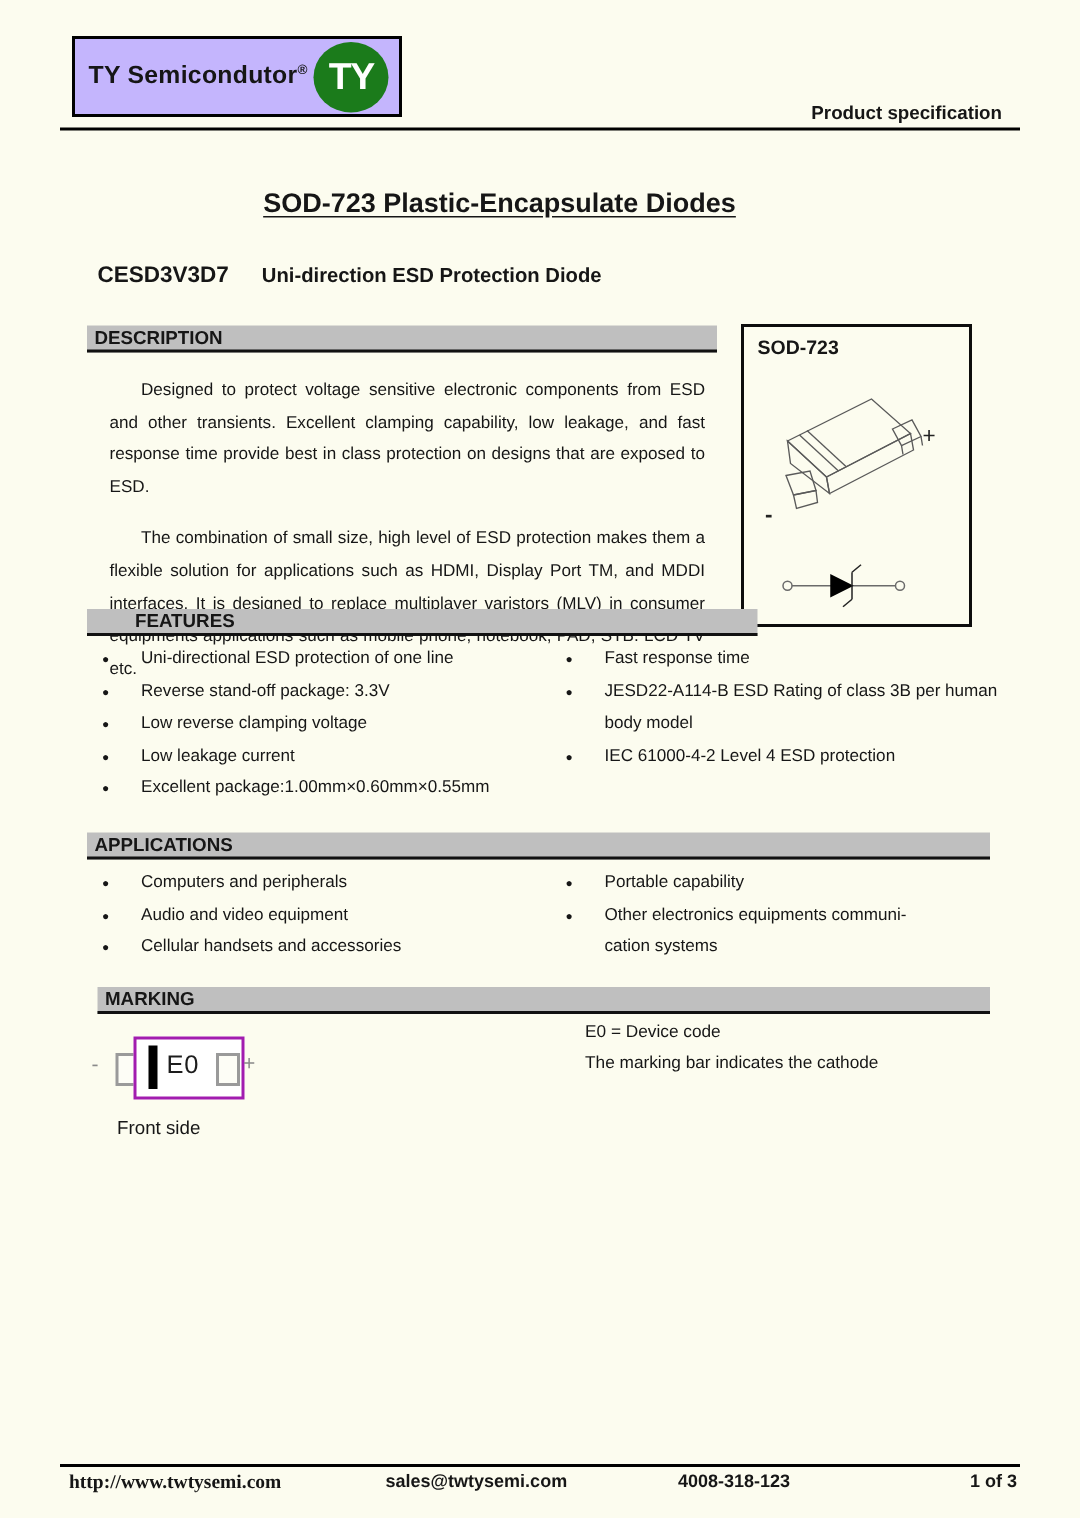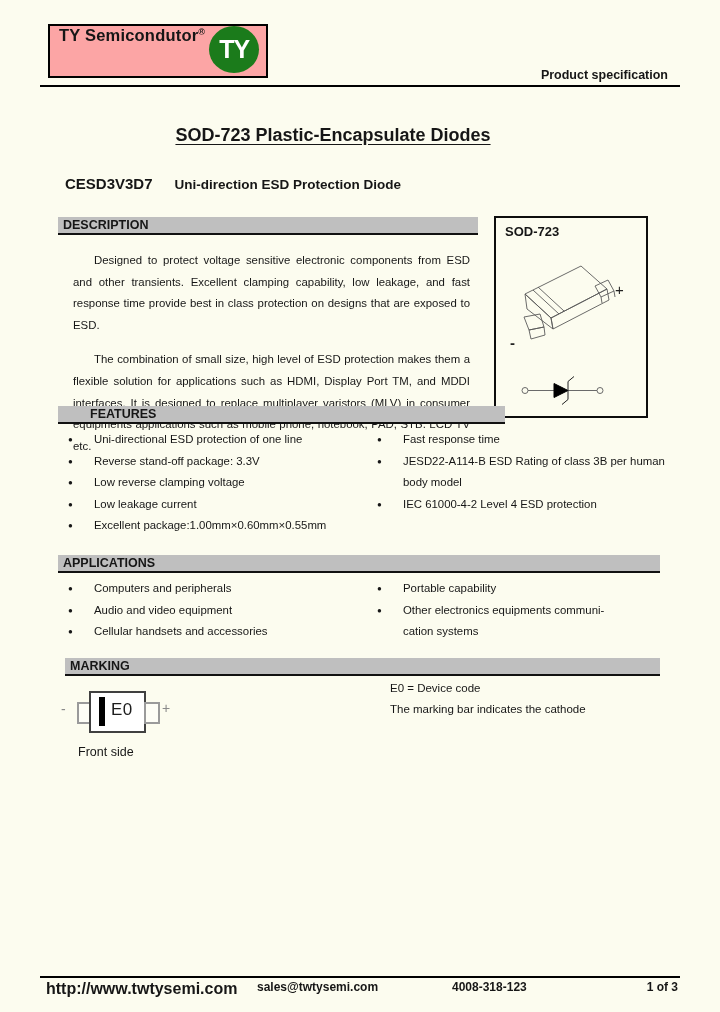--- a/index.html
+++ b/index.html
@@ -4,22 +4,22 @@
 <style>
   html,body { margin:0; padding:0; }
   body { background:#e8e8e8; font-family:"Liberation Sans", sans-serif; }
   .page {
     position:relative; width:720px; height:1012px; margin:0 auto;
     background:#fcfcef; color:#161616; overflow:hidden;
   }
   .abs { position:absolute; }
 
   
-  .logo-box { left:48px; top:24px; width:216px; height:50px; background:#fca5a5;
-    border:2px solid #000; display:flex; align-items:flex-start; }
+  .logo-box { left:48px; top:24px; width:216px; height:50px; background:#c4b5fd;
+    border:2px solid #000; display:flex; align-items:center; }
   .logo-text { margin-left:9px; font-size:16.5px; font-weight:bold; letter-spacing:0.2px; white-space:nowrap; }
   .logo-reg { font-size:9px; vertical-align:super; font-weight:bold; }
   .logo-circle { width:50px; height:47px; border-radius:50%; background:#1b7b1b; color:#fff;
     font-weight:bold; font-size:25px; display:flex; align-items:center; justify-content:center;
     margin-left:4px; letter-spacing:-1px; }
   .spec-label { right:52px; top:68px; font-size:12.5px; font-weight:bold; }
   .header-rule { left:40px; top:85px; width:640px; height:2px; background:#000; }
 
   
   .doc-title { left:0; top:125px; width:666px; text-align:center; font-size:18px; font-weight:bold; }
@@ -52,32 +52,32 @@
   .bul-app-left  { left:68px; top:578px; width:300px; }
   .bul-app-right { left:377px; top:578px; width:300px; }
   .bullet-item { display:flex; }
   .bullet { flex:0 0 26px; width:26px; font-size:8px; line-height:21.5px; }
   .item-lines { display:block; }
   .item-lines .line { display:block; line-height:21.5px; }
 
   
   .mark-minus { left:61px; top:701px; color:#8a8a8a; font-size:14px; }
   .mark-tab-l { left:77px; top:702px; width:12px; height:18px; border:2px solid #9a9a9a; background:#fdfdf6; }
-  .mark-body  { left:89px; top:691px; width:53px; height:38px; border:2px solid #404040; background:#ffffff; }
+  .mark-body  { left:89px; top:691px; width:53px; height:38px; border:2px solid #a21caf; background:#ffffff;padding-left:17px; }
   .mark-bar   { position:absolute; left:8px; top:4px; width:6px; height:29px; background:#000; }
   .mark-code  { position:absolute; left:20px; top:7px; font-size:17px; color:#1d1d1d; letter-spacing:0.5px; }
   .mark-tab-r { left:144px; top:702px; width:12px; height:18px; border:2px solid #9a9a9a; background:#fdfdf6; }
   .mark-plus  { left:162px; top:700px; color:#8a8a8a; font-size:14px; }
   .front-side { left:78px; top:745px; font-size:12.5px; }
   .mark-note1 { left:390px; top:682px; font-size:11.5px; }
   .mark-note2 { left:390px; top:703px; font-size:11.5px; }
 
   
   .footer-rule { left:40px; top:976px; width:640px; height:2px; background:#000; }
-  .f-web  { left:46px;  top:980px; font-size:16px; font-weight:bold; }
+  .f-web  { left:46px;  top:980px; font-size:13px; font-weight:bold;font-family:Liberation Serif, serif; }
   .f-mail { left:257px; top:980px; font-size:12px; font-weight:bold; }
   .f-tel  { left:452px; top:980px; font-size:12px; font-weight:bold; }
   .f-page { right:42px; top:980px; font-size:12px; font-weight:bold; }
 </style>
 </head>
 <body>
 
 <div class="page">
 
   <div class="abs logo-box">

